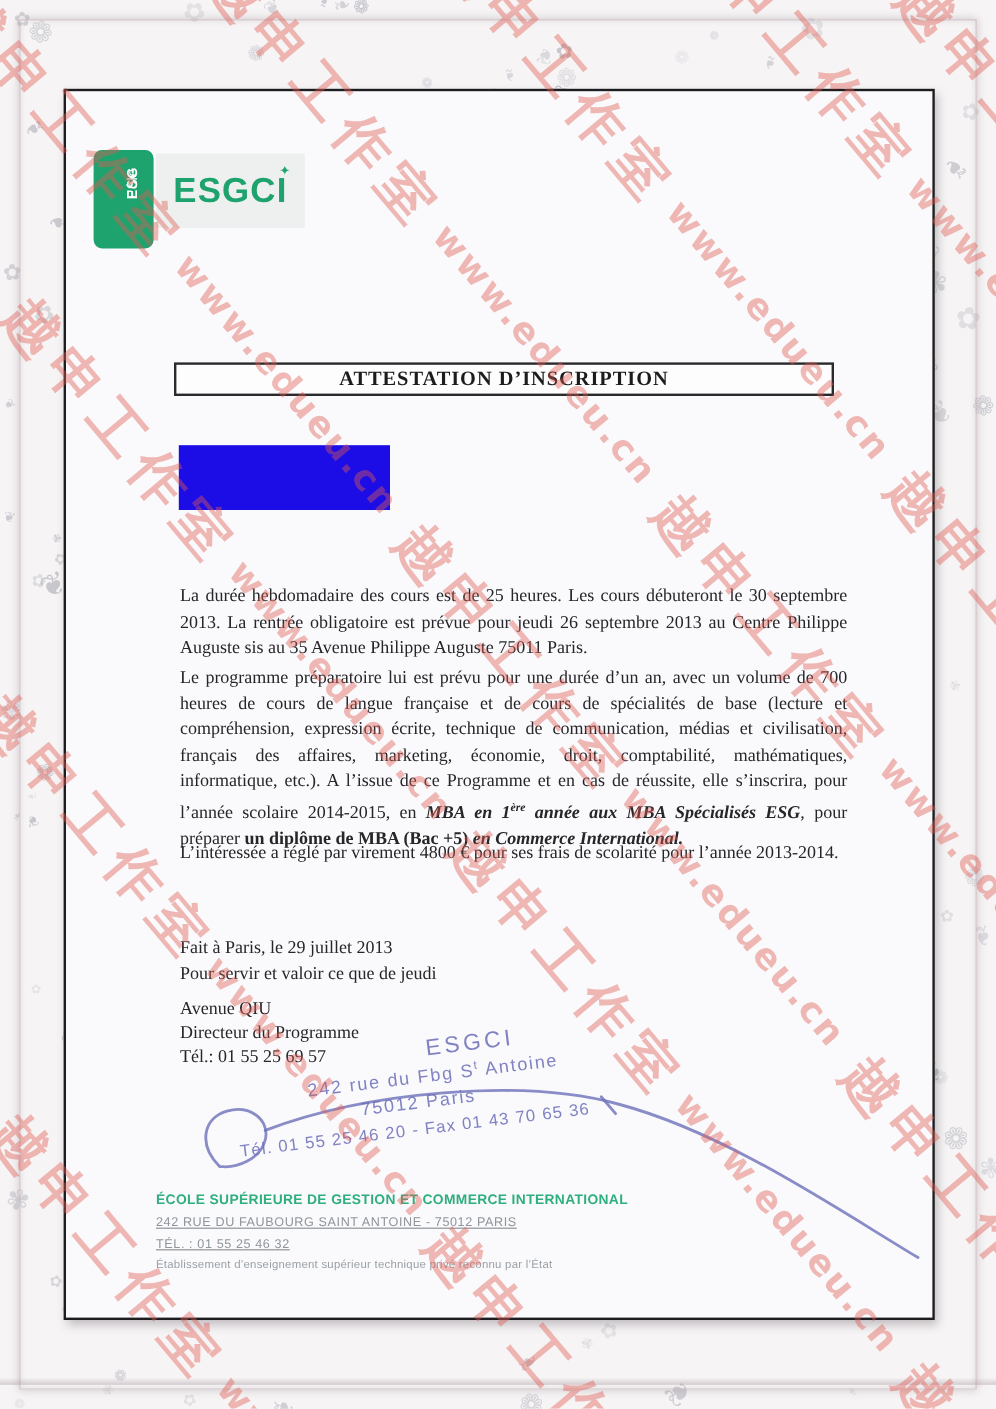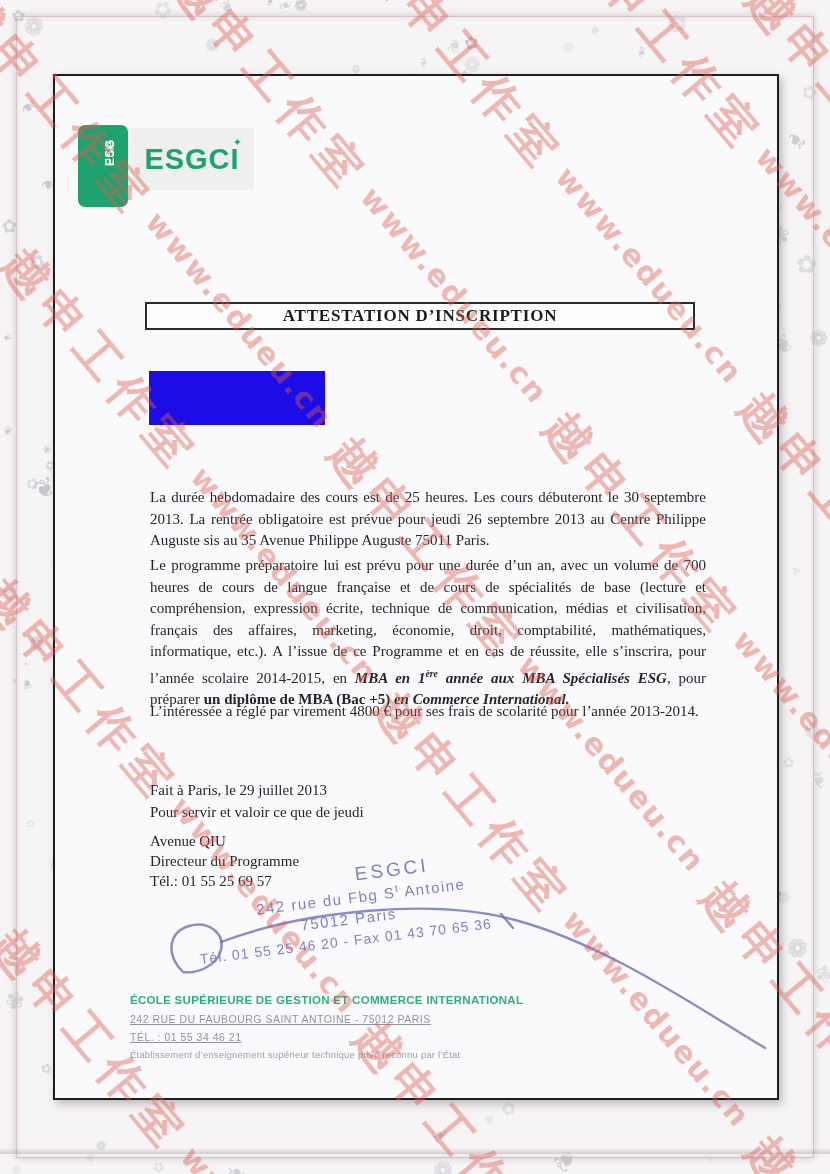--- a/index.html
+++ b/index.html
@@ -487,21 +487,21 @@
     <g fill="none" stroke="rgba(110,113,185,0.8)" stroke-width="2.4" stroke-linecap="round">
       <path d="M48,96 C30,78 34,56 54,50 C74,44 90,58 86,74 C82,90 62,98 48,96"></path>
       <path d="M86,66 C170,34 300,22 380,44 C470,68 560,130 630,172"></path>
       <path d="M366,38 l 12,14"></path>
     </g>
   </svg>
 
   <div class="footer">
     <div class="ft-school">ÉCOLE SUPÉRIEURE DE GESTION ET COMMERCE INTERNATIONAL</div>
     <div class="ft-address">242 RUE DU FAUBOURG SAINT ANTOINE - 75012 PARIS</div>
-    <div class="ft-phone">TÉL. : 01 55 34 46 21</div>
+    <div class="ft-phone">TÉL. : 01 55 25 46 32</div>
     <div class="ft-accr">Établissement d’enseignement supérieur technique privé reconnu par l’État</div>
   </div>
 
 </div>
 
 <div id="watermark-layer">
     <div class="wm-stripe" style="left: -10px; top: -20px;"><span class="wm-cn">越申工作室</span><span class="wm-url">www.edueu.cn</span><span class="wm-cn">越申工作室</span><span class="wm-url">www.edueu.cn</span><span class="wm-cn">越申工作室</span></div>
     <div class="wm-stripe" style="left: 205px; top: -45px;"><span class="wm-cn">越申工作室</span><span class="wm-url">www.edueu.cn</span><span class="wm-cn">越申工作室</span><span class="wm-url">www.edueu.cn</span></div>
     <div class="wm-stripe" style="left: 400px; top: -65px;"><span class="wm-cn">越申工作室</span><span class="wm-url">www.edueu.cn</span><span class="wm-cn">越申工作室</span></div>
     <div class="wm-stripe" style="left: 600px; top: -85px;"><span class="wm-cn">越申工作室</span><span class="wm-url">www.edueu.cn</span></div>

